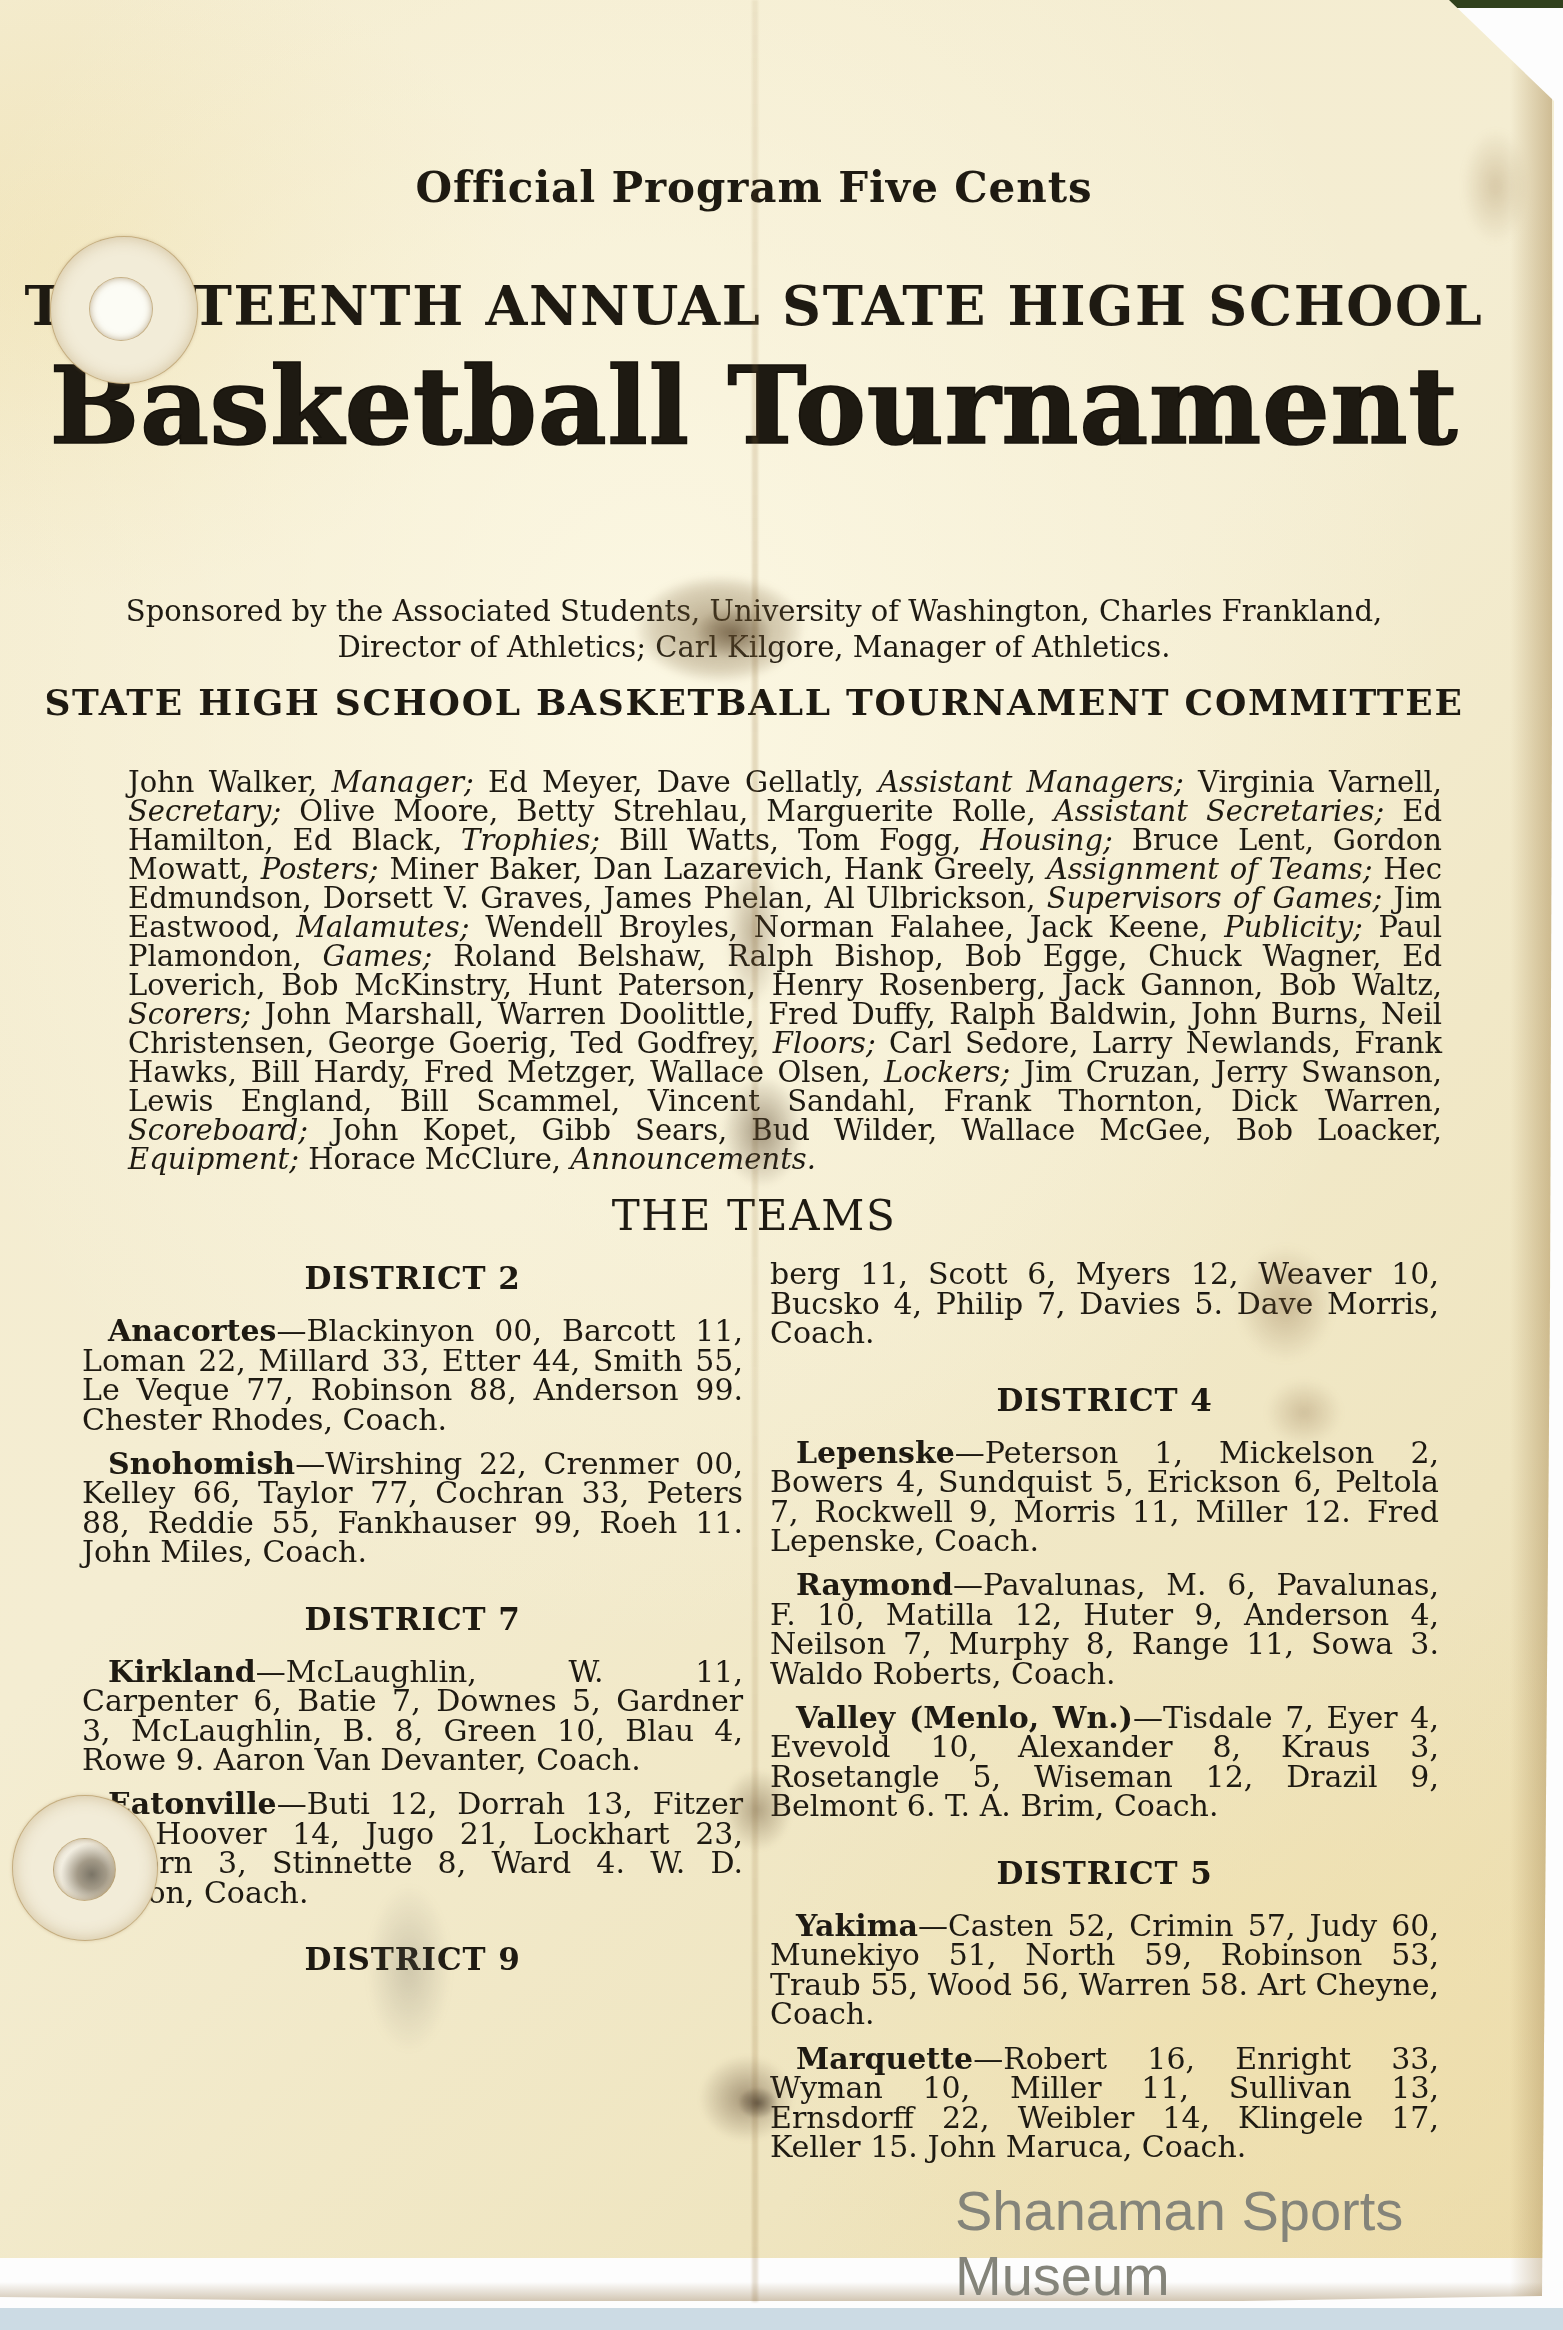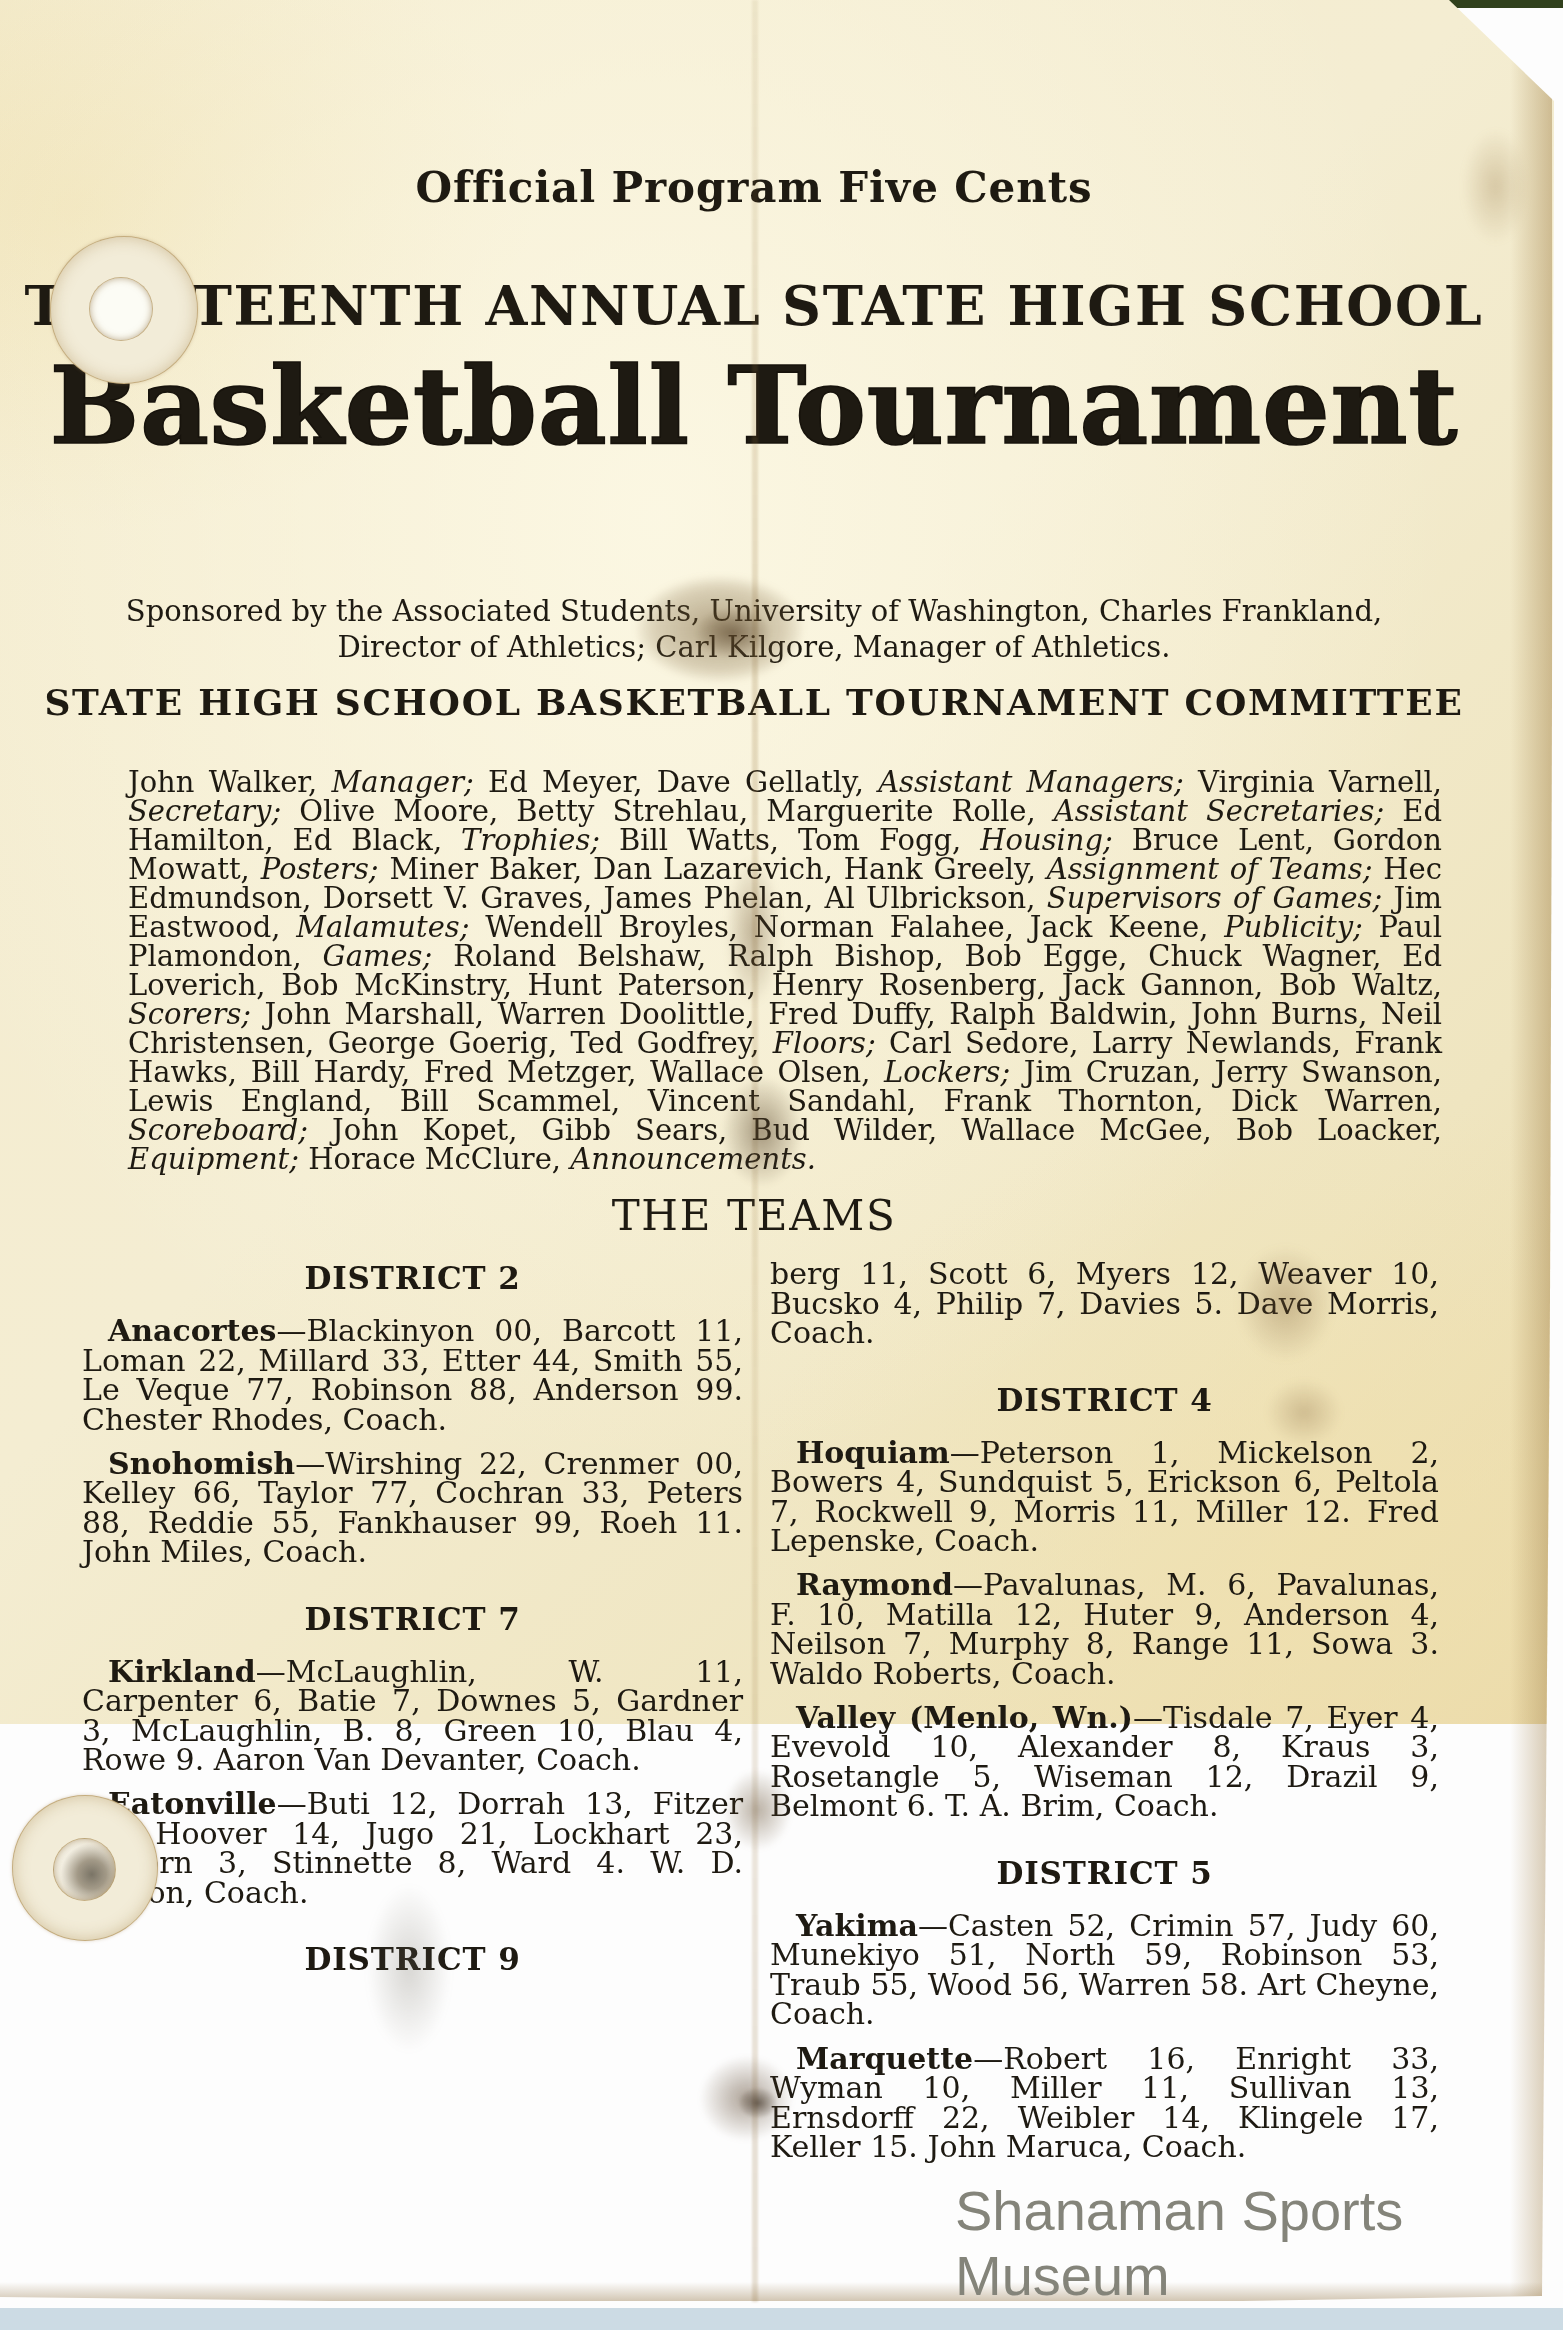--- a/index.html
+++ b/index.html
@@ -1,21 +1,21 @@
 <!DOCTYPE html>
 <html style="font-size:14px"><head>
 <meta charset="utf-8">
 <style>
   html,body{margin:0;padding:0;background:#ffffff;}
   .scan{position:relative;width:1564px;height:2330px;background:#fdfdfd;overflow:hidden;
         font-family:"DejaVu Serif","Liberation Serif",serif;}
   .bg-bottom{position:absolute;left:0;bottom:0;width:100%;height:22.5px;background:#ccdbe4;}
   .bg-corner{position:absolute;right:0;top:0;width:130px;height:7.8px;background:#31411d;}
   
-  .paper{position:absolute;left:0;top:0;width:1564px;height:1724px;
+  .paper{position:absolute;left:0;top:0;width:1564px;height:2258px;
     background:
       radial-gradient(ellipse 1127px 1387px at 42% 30%, rgba(252,248,228,.9) 0%, rgba(0,0,0,0) 70%),
       radial-gradient(ellipse 780px 607px at 85% 90%, rgba(240,224,172,.65) 0%, rgba(0,0,0,0) 75%),
       radial-gradient(ellipse 607px 433px at 5% 12%, rgba(238,222,170,.55) 0%, rgba(0,0,0,0) 75%),
       linear-gradient(135deg,#f4eccf 0%,#f4edd2 45%,#efe5c0 78%,#ead9a9 100%);
     clip-path:polygon(0 0,1449px 0,1554px 101px,1550px 1300px,1542px 2296px,945px 2306px,329px 2301px,0 2297px);
     z-index:1;}
   .ink{color:#1e1a12;}
   .centerwrap{position:absolute;left:0;width:1508px;text-align:center;}
   .price-line{top:163px;font-size:42px;font-weight:bold;letter-spacing:0.9px;}
@@ -97,21 +97,21 @@
         <p class="team"><b>Anacortes</b>—Blackinyon 00, Barcott 11, Loman 22, Millard 33, Etter 44, Smith 55, Le Veque 77, Robinson 88, Anderson 99. Chester Rhodes, Coach.</p>
         <p class="team"><b>Snohomish</b>—Wirshing 22, Crenmer 00, Kelley 66, Taylor 77, Cochran 33, Peters 88, Reddie 55, Fankhauser 99, Roeh 11. John Miles, Coach.</p>
         <div class="district">DISTRICT 7</div>
         <p class="team"><b>Kirkland</b>—McLaughlin, W. 11, Carpenter 6, Batie 7, Downes 5, Gardner 3, McLaughlin, B. 8, Green 10, Blau 4, Rowe 9. Aaron Van Devanter, Coach.</p>
         <p class="team"><b>Eatonville</b>—Buti 12, Dorrah 13, Fitzer 10, Hoover 14, Jugo 21, Lockhart 23, Osborn 3, Stinnette 8, Ward 4. W. D. Vinson, Coach.</p>
         <div class="district">DISTRICT 9</div>
       </div>
     <div class="col col-right ink" id="col-right">
         <p class="team cont">berg 11, Scott 6, Myers 12, Weaver 10, Bucsko 4, Philip 7, Davies 5. Dave Morris, Coach.</p>
         <div class="district">DISTRICT 4</div>
-        <p class="team"><b>Hoquiam</b>—Peterson 1, Mickelson 2, Bowers 4, Sundquist 5, Erickson 6, Peltola 7, Rockwell 9, Morris 11, Miller 12. Fred Lepenske, Coach.</p>
+        <p class="team"><b>Lepenske</b>—Peterson 1, Mickelson 2, Bowers 4, Sundquist 5, Erickson 6, Peltola 7, Rockwell 9, Morris 11, Miller 12. Fred Lepenske, Coach.</p>
         <p class="team"><b>Raymond</b>—Pavalunas, M. 6, Pavalunas, F. 10, Matilla 12, Huter 9, Anderson 4, Neilson 7, Murphy 8, Range 11, Sowa 3. Waldo Roberts, Coach.</p>
         <p class="team"><b>Valley (Menlo, Wn.)</b>—Tisdale 7, Eyer 4, Evevold 10, Alexander 8, Kraus 3, Rosetangle 5, Wiseman 12, Drazil 9, Belmont 6. T. A. Brim, Coach.</p>
         <div class="district">DISTRICT 5</div>
         <p class="team"><b>Yakima</b>—Casten 52, Crimin 57, Judy 60, Munekiyo 51, North 59, Robinson 53, Traub 55, Wood 56, Warren 58. Art Cheyne, Coach.</p>
         <p class="team"><b>Marquette</b>—Robert 16, Enright 33, Wyman 10, Miller 11, Sullivan 13, Ernsdorff 22, Weibler 14, Klingele 17, Keller 15. John Maruca, Coach.</p>
       </div>
 
     <div class="fold"></div>
     <div class="stain st-a"></div>
     <div class="stain st-a2"></div>

